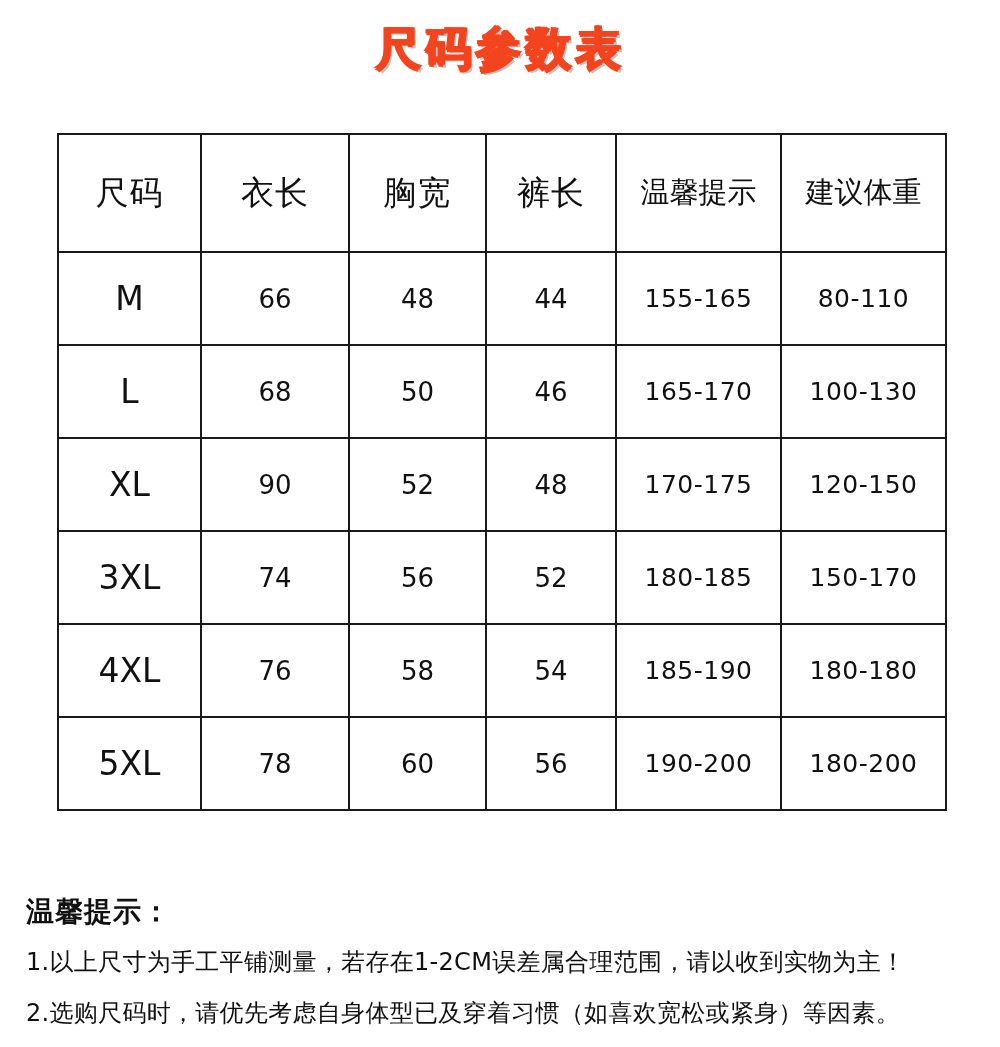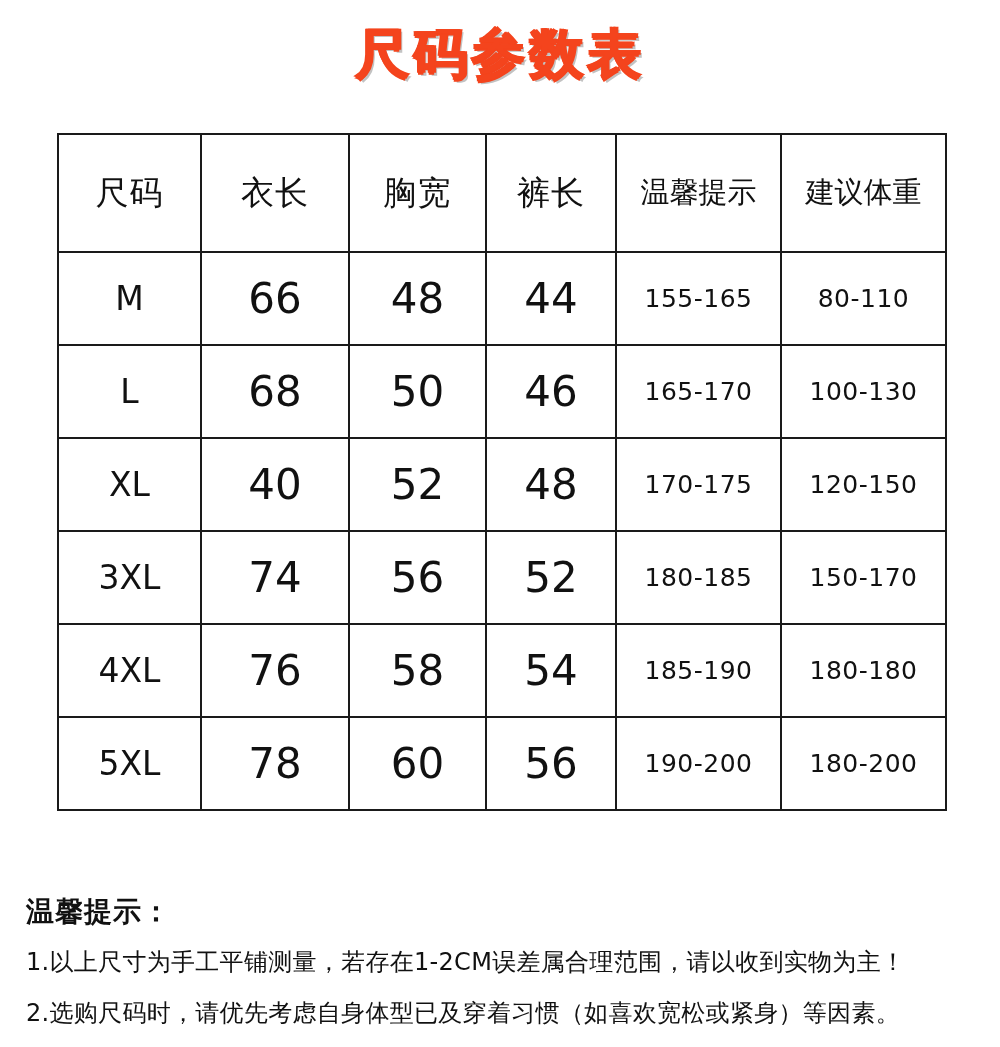--- a/index.html
+++ b/index.html
@@ -26,21 +26,21 @@
 
   .title-wrap {
     width: 100%;
     text-align: center;
     padding-top: 18px;
     padding-bottom: 10px;
   }
   .title {
     display: inline-block;
     font-family: "DejaVu Sans", sans-serif;
-    font-size: 54px;
+    font-size: 46px;
     font-weight: 700;
     letter-spacing: 4px;
     color: #f4441d;
     text-shadow:
        2px 0 0 #f4441d,
       -1px 0 0 #f4441d,
        0 2px 0 #f4441d,
        3px 3px 0 rgba(120,120,120,0.45);
   }
 
@@ -71,21 +71,21 @@
     font-family: "DejaVu Sans", sans-serif;
     font-weight: 500;
     letter-spacing: 1px;
   }
   table.size-table thead th.hdr-wide {
     font-size: 29px;
     letter-spacing: 0px;
   }
   table.size-table tbody td {
     height: 93px;
-    font-size: 42px;
+    font-size: 26px;
     font-family: "DejaVu Sans", sans-serif;
   }
   table.size-table tbody td.c-size {
     font-size: 33px;
   }
   table.size-table tbody td.c-range {
     font-size: 25px;
     letter-spacing: 0.5px;
   }
 
@@ -160,21 +160,21 @@
         <tr>
           <td class="c-size">L</td>
           <td>68</td>
           <td>50</td>
           <td>46</td>
           <td class="c-range">165-170</td>
           <td class="c-range">100-130</td>
         </tr>
         <tr>
           <td class="c-size">XL</td>
-          <td>40</td>
+          <td>90</td>
           <td>52</td>
           <td>48</td>
           <td class="c-range">170-175</td>
           <td class="c-range">120-150</td>
         </tr>
         <tr>
           <td class="c-size">3XL</td>
           <td>74</td>
           <td>56</td>
           <td>52</td>

